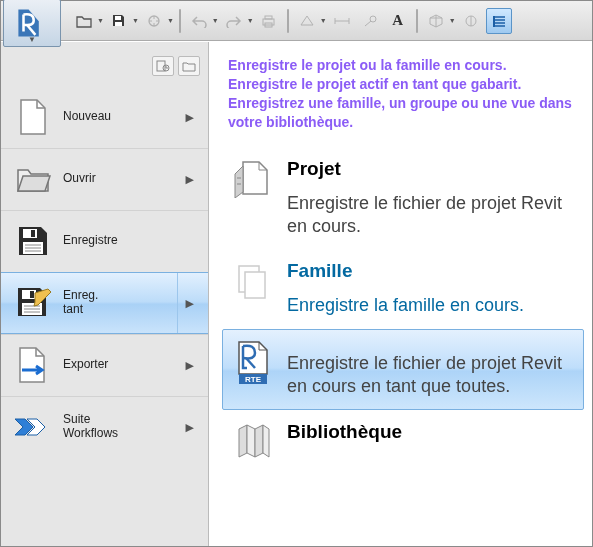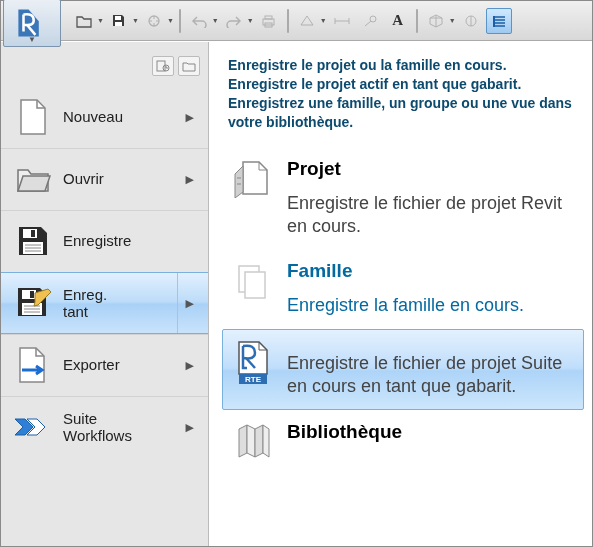--- a/index.html
+++ b/index.html
@@ -20,27 +20,27 @@
   
   
   .menu-wrap { flex:1; display:flex; position: relative; background: linear-gradient(to bottom, #f4f4f4 0, #e6e6e6 8px, #e6e6e6 100%); border-top:1px solid #fff; }
   .left-col { width: 208px; border-right: 1px solid #bbb; background:#e6e6e6; display:flex; flex-direction:column; padding-top: 10px; }
   .small-tools { height: 28px; display:flex; justify-content:flex-end; align-items:center; gap:4px; padding-right:8px; margin-bottom:6px; }
   .small-tools span { width:22px; height:20px; border:1px solid #bbb; border-radius:2px; background:#f4f4f4; display:flex; align-items:center; justify-content:center; font-size:11px; color:#555;}
   
   .menu-item { display:flex; align-items:center; height: 62px; padding: 0 10px 0 12px; border-top:1px solid transparent; border-bottom:1px solid transparent; position:relative; }
   .menu-item + .menu-item { border-top-color:#d2d2d2; }
   .menu-item .mi-icon { width:40px; height:40px; margin-right:10px; display:flex; align-items:center; justify-content:center; }
-  .menu-item .mi-label { flex:1; color:#222; font-size:15px; line-height:1.15; }
+  .menu-item .mi-label { flex:1; color:#222; font-size:12px; line-height:1.15; }
   .menu-item .mi-arrow { color:#555; font-size:11px; padding-left:4px; padding-right:4px;}
   .menu-item.selected { background: linear-gradient(to bottom, #e2f0fe, #bcdcf9 48%, #a9d1f6 52%, #c9e3fb); border-top:1px solid #7ab0e0; border-bottom:1px solid #7ab0e0; }
   .menu-item.selected .mi-arrow { border-left:1px solid #9cc6ec; height:100%; display:flex; align-items:center; padding-left:8px; }
   
   .right-col { flex:1; background:#fff; border-left:1px solid #fff; display:flex; flex-direction:column; }
-  .right-header { padding: 14px 18px 10px 18px; font-size:14px; color:#0c4a6e; line-height:1.35; font-weight:bold; border-bottom:1px solid #fff; }
+  .right-header { padding: 14px 18px 10px 18px; font-size:14px; color:#8b5cf6; line-height:1.35; font-weight:bold; border-bottom:1px solid #fff; }
   .right-list { flex:1; padding: 4px 8px 8px 12px; overflow:auto; }
   .r-item { display:flex; align-items:flex-start; padding: 10px 8px; border:1px solid transparent; border-radius:2px; }
   .r-item .ri-icon { width:44px; height:44px; margin-right:12px; display:flex; align-items:flex-start; justify-content:center; flex-shrink:0; }
   .r-item .ri-text .t { font-weight:bold; font-size:19px; color:#000; }
   .r-item .ri-text .d { font-size:18px; color:#444; line-height:1.3;margin-top:12px; }
   .r-item.disabled .t, .r-item.disabled .d { color:#0369a1; }
   .r-item.selected { background: linear-gradient(to bottom, #e4f1fe, #bfdefb 48%, #add4f8 52%, #cde6fc); border:1px solid #7ab0e0; }
 </style>
 </head>
 <body>
@@ -274,21 +274,21 @@
                 <path d="M6 2h20l8 8v24H6z" fill="#fff" stroke="#555" stroke-width="1.5"></path>
                 <path d="M26 2v8h8" fill="none" stroke="#555"></path>
                 <path d="M10 6 L10 28 L14 28" stroke="#2f6db3" stroke-width="2.5" fill="none"></path>
                 <path d="M10 6 Q22 4 22 13 Q22 20 10 18" fill="none" stroke="#2f6db3" stroke-width="2.5"></path>
                 <path d="M13 18 L22 28" stroke="#2f6db3" stroke-width="2.5"></path>
                 <rect x="6" y="34" width="28" height="10" fill="#2f6db3"></rect>
                 <text x="20" y="42" text-anchor="middle" fill="#fff" font-size="8" font-weight="bold">RTE</text>
               </svg>
             </div>
           <div class="ri-text">
-              <div class="d">Enregistre le fichier de projet Suite en cours en tant que gabarit.</div>
+              <div class="d">Enregistre le fichier de projet Revit en cours en tant que toutes.</div>
             </div>
         </div>
 
         <div class="r-item">
           <div class="ri-icon">
               <svg width="40" height="40" viewBox="0 0 40 40">
                 <path d="M6 8 L14 4 L14 32 L6 36 Z" fill="#ddd" stroke="#888"></path>
                 <path d="M14 4 L22 8 L22 36 L14 32 Z" fill="#eee" stroke="#888"></path>
                 <path d="M22 8 L30 4 L30 32 L22 36 Z" fill="#ddd" stroke="#888"></path>
                 <path d="M30 4 L36 8 L36 36 L30 32 Z" fill="#eee" stroke="#888"></path>

